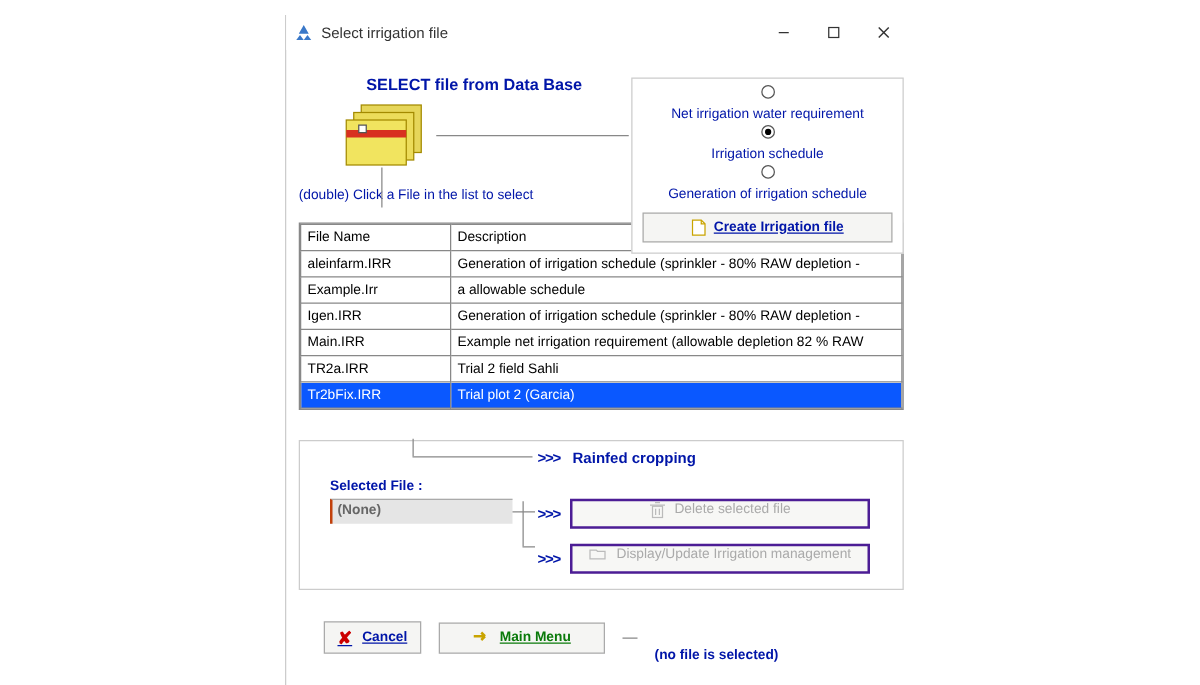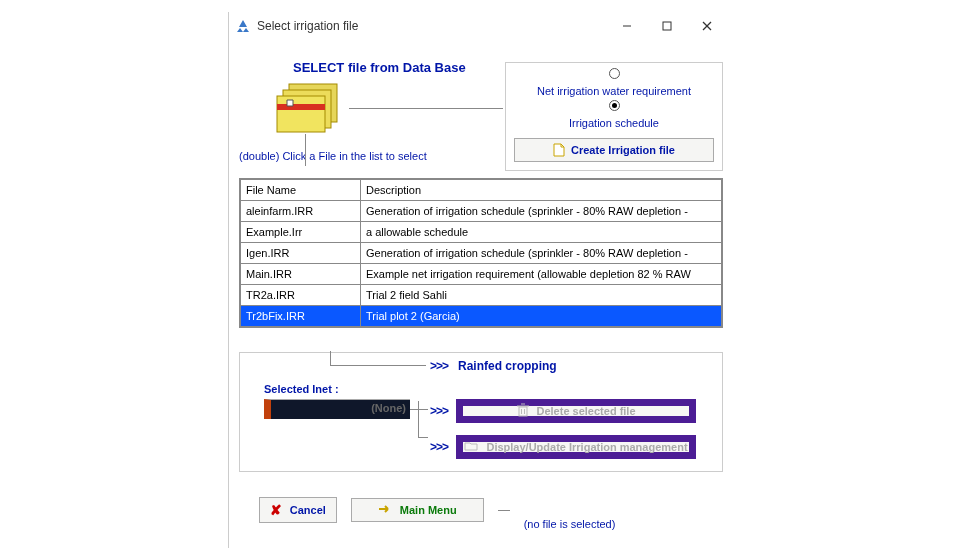--- a/index.html
+++ b/index.html
@@ -76,20 +76,21 @@
   .radio.selected::after {
     content: ""; width: 5px; height: 5px; background: #000; border-radius: 50%;
   }
   .btn {
     display: inline-flex; align-items: center; justify-content: center;
     gap: 6px;
     border: 1px solid #aaa; background: #f5f5f3;
     padding: 4px 10px;
     font-size: 11px; font-weight: bold;
     cursor: pointer;
+    text-decoration: underline;
   }
   .btn .ic { display: inline-flex; }
   .create-btn { width: 100%; margin-top: 6px; color: #0015a8; }
   .table-wrap {
     margin-top: 6px;
     border: 1px solid #888;
   }
   table { border-collapse: collapse; width: 100%; table-layout: fixed; }
   th, td {
     border: 1px solid #888; padding: 4px 5px;
@@ -106,42 +107,42 @@
     position: relative;
     height: 120px;
   }
   .arrow { color: #0015a8; font-weight: bold; letter-spacing: -1px; }
   .rainfed-row { display: flex; align-items: center; gap: 10px; position: absolute; left: 190px; top: 6px; }
   .rainfed-label { color: #0015a8; font-weight: bold; font-size: 12px; }
   .selfile-label { color: #0015a8; font-weight: bold; font-size: 11px; position: absolute; left: 24px; top: 30px; }
   .selfile-box {
     position: absolute; left: 24px; top: 46px;
     width: 146px; height: 20px;
-    border-top: 1px solid #aaa; border-left: 7px solid #c2410c;
-    background: #0f172a; color: #666; font-weight: bold;
-    padding: 2px 4px; font-size: 11px; text-align: right;
+    border-top: 1px solid #aaa; border-left: 2px solid #c2410c;
+    background: #e5e5e5; color: #666; font-weight: bold;
+    padding: 2px 4px; font-size: 11px;
   }
   .mid-col { position: absolute; left: 190px; top: 46px; }
   .mid-row { display: flex; align-items: center; gap: 8px; margin-bottom: 12px; }
   .disabled-btn {
-    display: inline-flex; align-items: center; justify-content: center;
+    display: inline-flex; align-items: flex-start; justify-content: center;
     gap: 8px;
-    border: 7px solid #4c1d95; background: #f7f7f5;
-    color: #aaa; font-weight: bold; font-size: 11px;
+    border: 2px solid #4c1d95; background: #f7f7f5;
+    color: #aaa; font-weight: normal; font-size: 11px;
     width: 240px; height: 24px;
   }
   .bottom-bar {
     margin-top: 18px;
     display: flex; align-items: center; gap: 14px;
     padding-left: 20px;
   }
   .cancel-btn { color: #0015a8; }
   .cancel-btn .x { color: #c00; font-weight: bold; font-size: 14px; margin-right: 2px;}
   .main-btn { color: #0a7a0a; padding: 4px 26px; }
-  .nofile { color: #0015a8; font-weight: normal; font-size: 11px; margin-top: 28px; }
+  .nofile { color: #0015a8; font-weight: bold; font-size: 11px; margin-top: 28px; }
   .connector { position:absolute; border-left: 1px solid #888; }
   .hconn { position:absolute; border-top: 1px solid #888; }
 </style>
 </head>
 <body>
 
 <div class="window">
   <div class="titlebar">
     <span class="app-icon">
       <svg width="14" height="14" viewBox="0 0 14 14">
@@ -185,20 +186,24 @@
       <div class="hconn" style="left:110px; top:48px; width:154px;"></div>
 
       <div class="opts-frame">
         <div class="radio-row">
           <span class="radio"></span>
           <span>Net irrigation water requirement</span>
         </div>
         <div class="radio-row">
           <span class="radio selected"></span>
           <span>Irrigation schedule</span>
+        </div>
+        <div class="radio-row">
+          <span class="radio"></span>
+          <span>Generation of irrigation schedule</span>
         </div>
         <div class="btn create-btn">
           <span class="ic">
             <svg width="12" height="14" viewBox="0 0 12 14">
                 <path d="M1 1 H8 L11 4 V13 H1 Z" fill="#fff" stroke="#c9a400" stroke-width="1"></path>
                 <path d="M8 1 V4 H11" fill="none" stroke="#c9a400"></path>
               </svg>
           </span>
           <span>Create Irrigation file</span>
         </div>
@@ -248,21 +253,21 @@
 
     <div class="lower-frame">
       <div class="connector" style="left:90px; top:-2px; height:14px;"></div>
       <div class="hconn" style="left:90px; top:12px; width:96px;"></div>
 
       <div class="rainfed-row">
         <span class="arrow">&gt;&gt;&gt;</span>
         <span class="rainfed-label">Rainfed cropping</span>
       </div>
 
-      <div class="selfile-label">Selected Inet :</div>
+      <div class="selfile-label">Selected File :</div>
       <div class="selfile-box">(None)</div>
 
       <div class="connector" style="left:178px; top:48px; height:36px;"></div>
       <div class="hconn" style="left:170px; top:56px; width:18px;"></div>
       <div class="hconn" style="left:178px; top:84px; width:10px;"></div>
 
       <div class="mid-col">
         <div class="mid-row">
           <span class="arrow">&gt;&gt;&gt;</span>
           <div class="disabled-btn">

